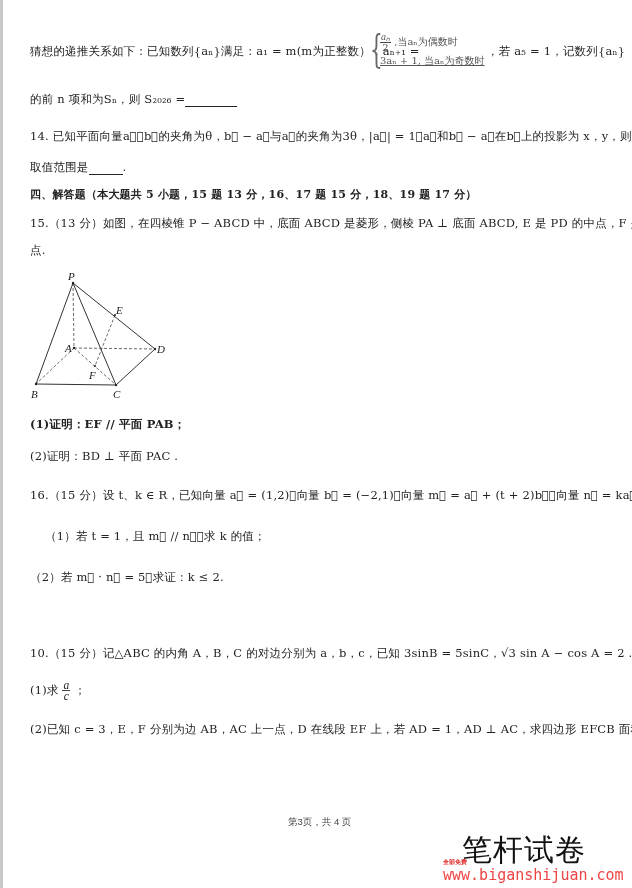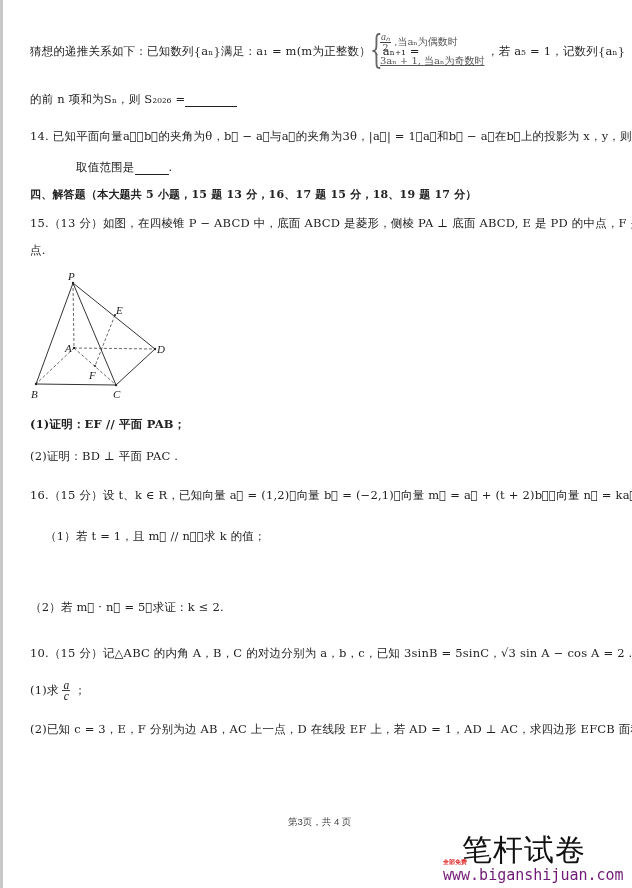--- a/index.html
+++ b/index.html
@@ -16,21 +16,21 @@
   .piece .brace { position:absolute; left:0; top:-2px; font-size:40px; line-height:40px; font-family:"DejaVu Serif", serif; color:#666; transform:scaleX(0.5); transform-origin:left; }
   .piece .row1 { position:absolute; left:10px; top:2px; white-space:nowrap; }
   .piece .row2 { position:absolute; left:10px; top:24px; white-space:nowrap;text-decoration:underline; }
   .frac { display:inline-block; vertical-align:middle; text-align:center; line-height:10px; }
   .frac .num { display:block; border-bottom:1px solid #444; padding:0 1px; }
   .frac .den { display:block; }
   .figure { position:absolute; left:25px; top:268px; width:160px; height:135px; }
   .footer { position:absolute; left:288px; top:816px; font-size:9.5px; color:#444; font-family:"Liberation Sans", sans-serif; }
   .wm-title { position:absolute; left:462px; top:830px; font-size:30px; font-family:"DejaVu Sans", sans-serif; color:#111; letter-spacing:1px; }
   .wm-tag { position:absolute; left:443px; top:858px; font-size:6px; color:#e03030; font-weight:bold; font-family:"DejaVu Sans", sans-serif; }
-  .wm-url { position:absolute; left:443px; top:866px; font-size:15px; font-family:"DejaVu Sans Mono", monospace; color:#701a75; }
+  .wm-url { position:absolute; left:443px; top:866px; font-size:15px; font-family:"DejaVu Sans Mono", monospace; color:#ef4444; }
 </style>
 </head>
 <body>
 
 <div class="left-bar"></div>
 
 <div class="line" style="top:44px;">
   <span>猜想的递推关系如下：已知数列{aₙ}满足：a₁ = m(m为正整数），aₙ₊₁ =</span>
 </div>
 <div class="piece">
@@ -43,21 +43,21 @@
     <span>,当aₙ为偶数时</span>
   </span>
   <span class="row2">3aₙ + 1,  当aₙ为奇数时</span>
 </div>
 <div class="line" style="top:44px; left:487px;">，若 a₅ = 1，记数列{aₙ}</div>
 <div class="line" style="top:92px;">
   <span>的前 n 项和为Sₙ，则 S₂₀₂₆ =</span><span class="blank" style="width:52px;">&nbsp;</span>
 </div>
 
 <div class="line" style="top:129px;">14. 已知平面向量a⃗，b⃗的夹角为θ，b⃗ − a⃗与a⃗的夹角为3θ，|a⃗| = 1，a⃗和b⃗ − a⃗在b⃗上的投影为 x，y，则 x(y + sinθ) 的</div>
-<div class="line" style="top:160px;margin-left:46px;">
+<div class="line" style="top:160px;">
   <span>取值范围是</span><span class="blank" style="width:34px;">&nbsp;</span><span>.</span>
 </div>
 
 <div class="line bold" style="top:187px; font-size:11px;">四、解答题（本大题共 5 小题，15 题 13 分，16、17 题 15 分，18、19 题 17 分）</div>
 
 <div class="line" style="top:216px;">15.（13 分）如图，在四棱锥 P − ABCD 中，底面 ABCD 是菱形，侧棱 PA ⊥ 底面 ABCD, E 是 PD 的中点，F 是 AC 的中</div>
 <div class="line" style="top:243px;">点.</div>
 
 <svg class="figure" viewBox="0 0 160 135">
 
@@ -87,21 +87,21 @@
   <text x="64" y="111" font-size="11" font-style="italic" font-family="Liberation Serif, serif" fill="#222">F</text>
   <text x="6" y="130" font-size="11" font-style="italic" font-family="Liberation Serif, serif" fill="#222">B</text>
   <text x="88" y="130" font-size="11" font-style="italic" font-family="Liberation Serif, serif" fill="#222">C</text>
 </svg>
 
 <div class="line" style="top:417px;font-weight:bold;">(1)证明：EF // 平面 PAB；</div>
 <div class="line" style="top:449px;">(2)证明：BD ⊥ 平面 PAC .</div>
 
 <div class="line" style="top:488px;">16.（15 分）设 t、k ∈ R，已知向量 a⃗ = (1,2)，向量 b⃗ = (−2,1)，向量 m⃗ = a⃗ + (t + 2)b⃗，向量 n⃗ = ka⃗ + tb⃗ .</div>
 <div class="line" style="top:529px;margin-left:15px;">（1）若 t = 1，且 m⃗ // n⃗，求 k 的值；</div>
-<div class="line" style="top:600px;">（2）若 m⃗ · n⃗ = 5，求证：k ≤ 2.</div>
+<div class="line" style="top:570px;">（2）若 m⃗ · n⃗ = 5，求证：k ≤ 2.</div>
 
 <div class="line" style="top:646px;">10.（15 分）记△ABC 的内角 A，B，C 的对边分别为 a，b，c，已知 3sinB = 5sinC，√3 sin A − cos A = 2 .</div>
 <div class="line" style="top:680px;">
   <span>(1)求</span>
   <span class="frac math">
     <span class="num">a</span>
     <span class="den">c</span>
   </span>
   <span>；</span>
 </div>

